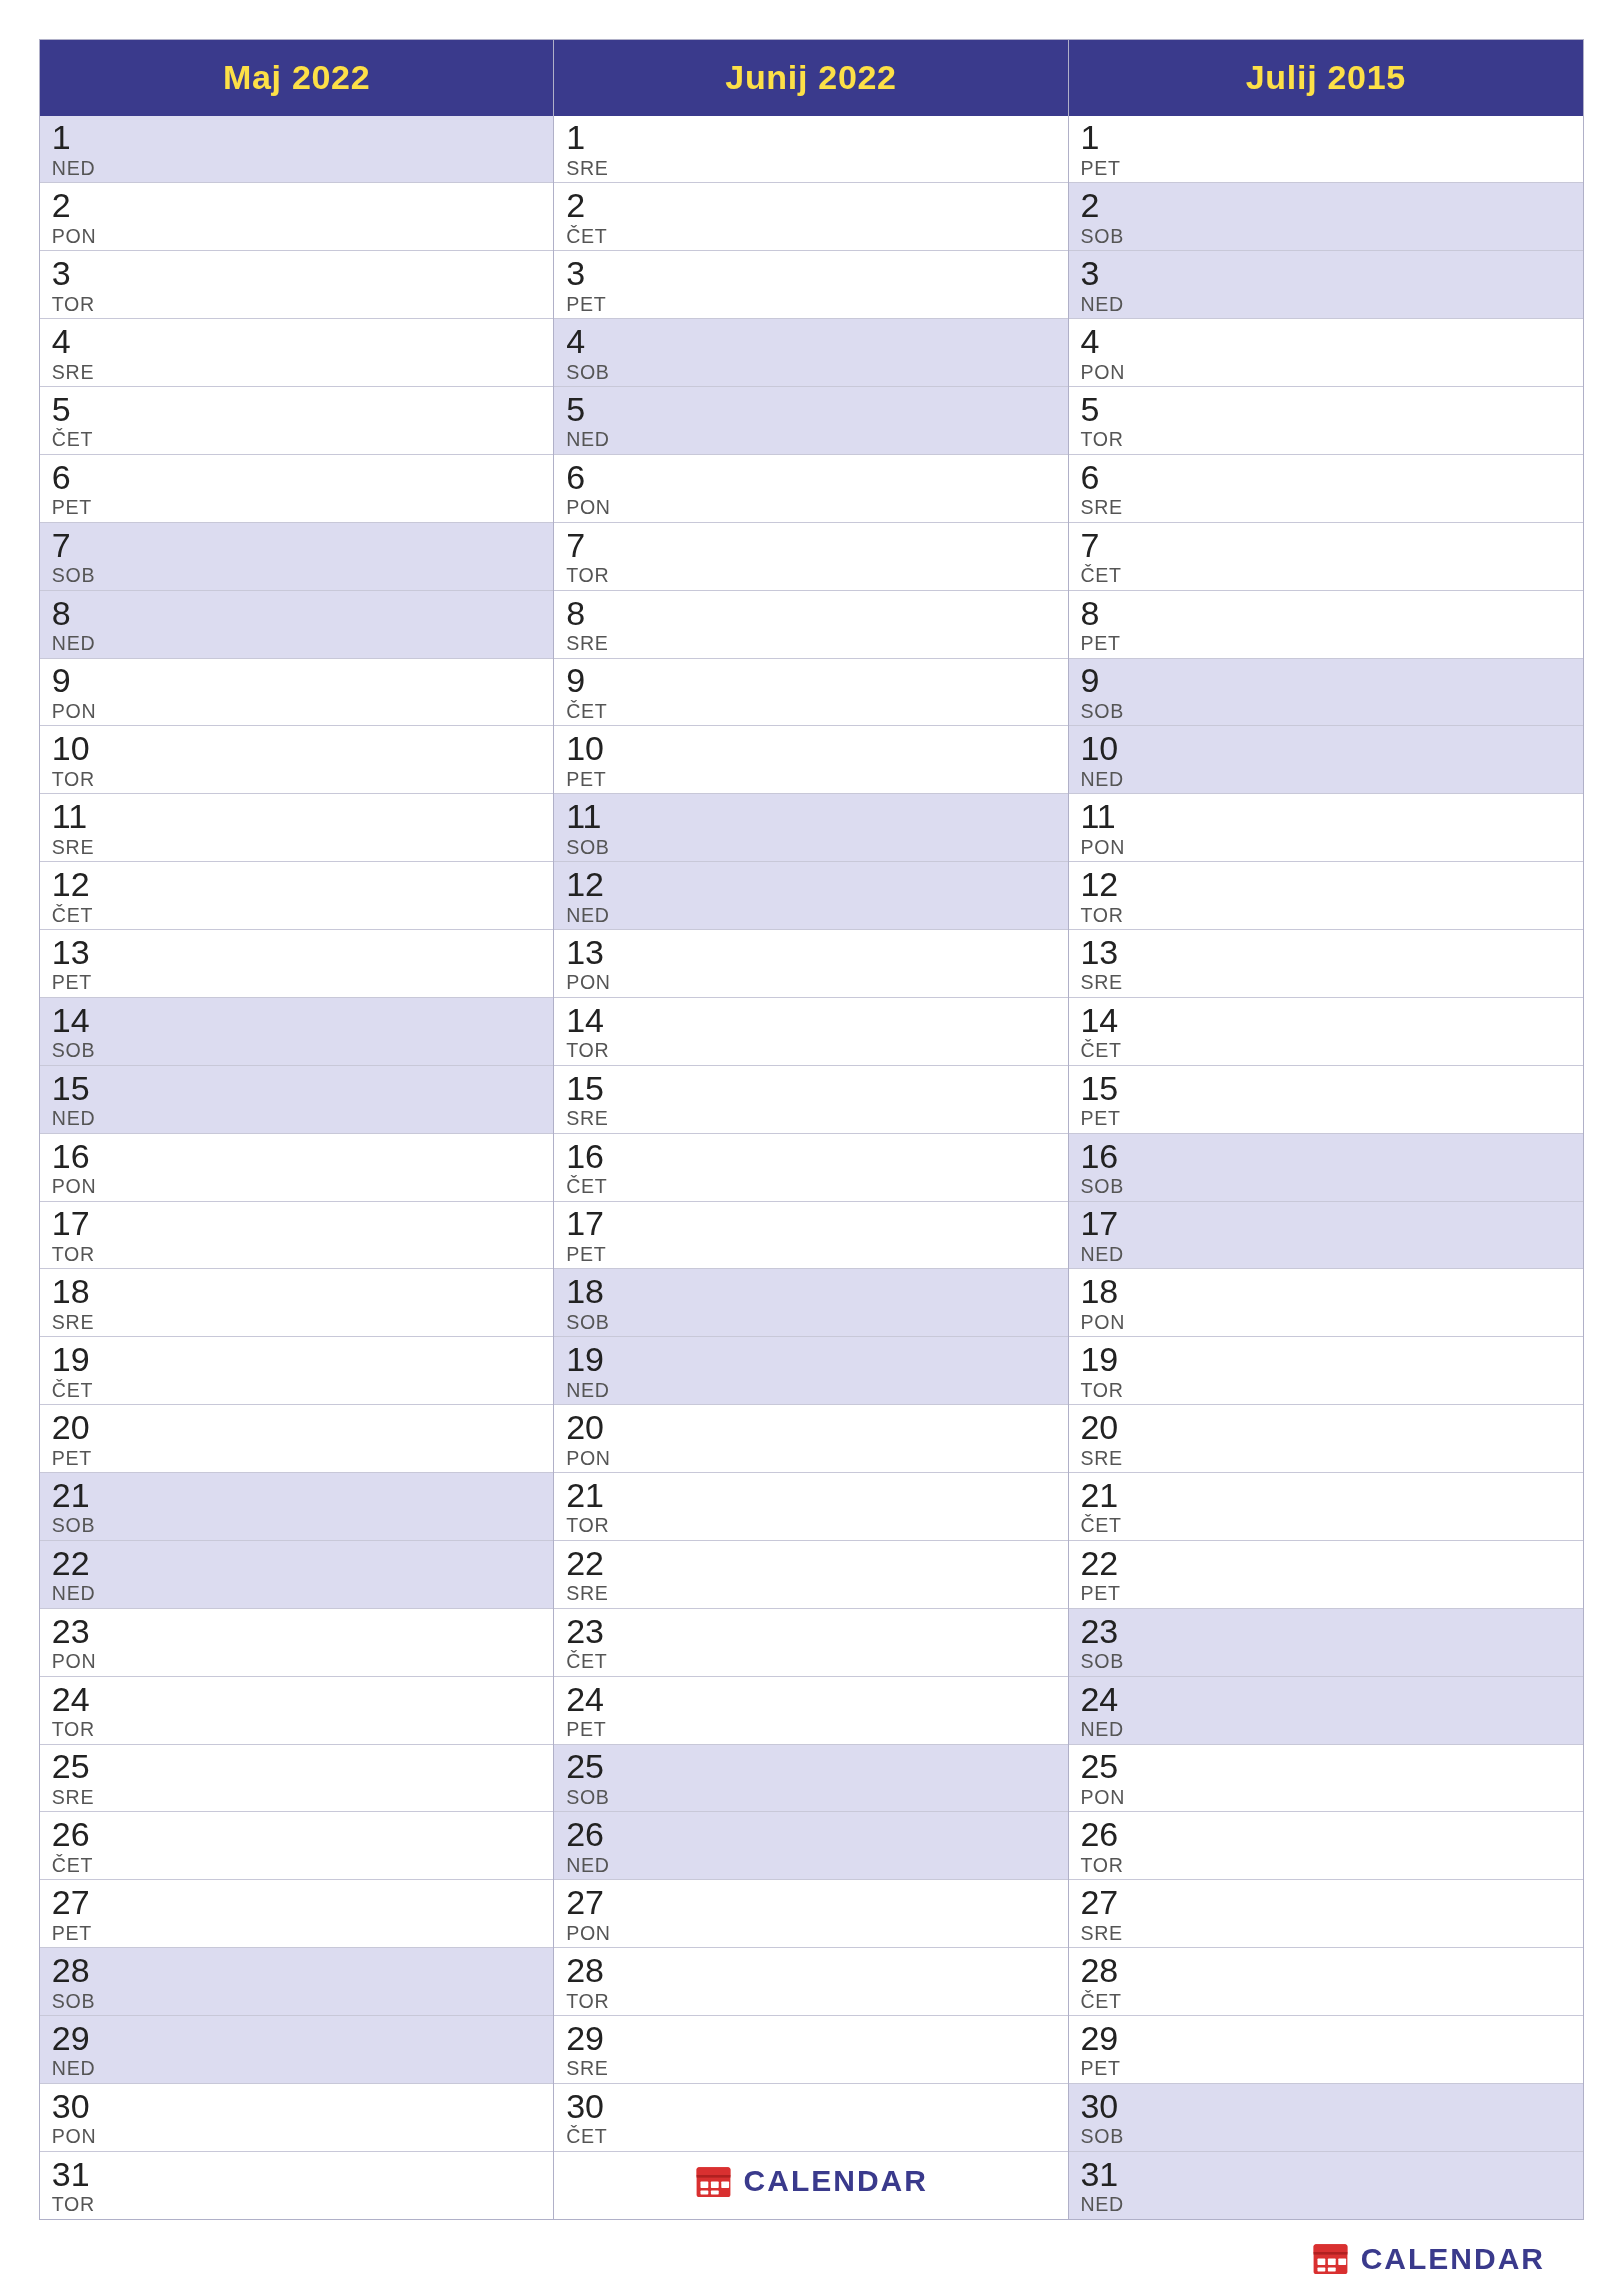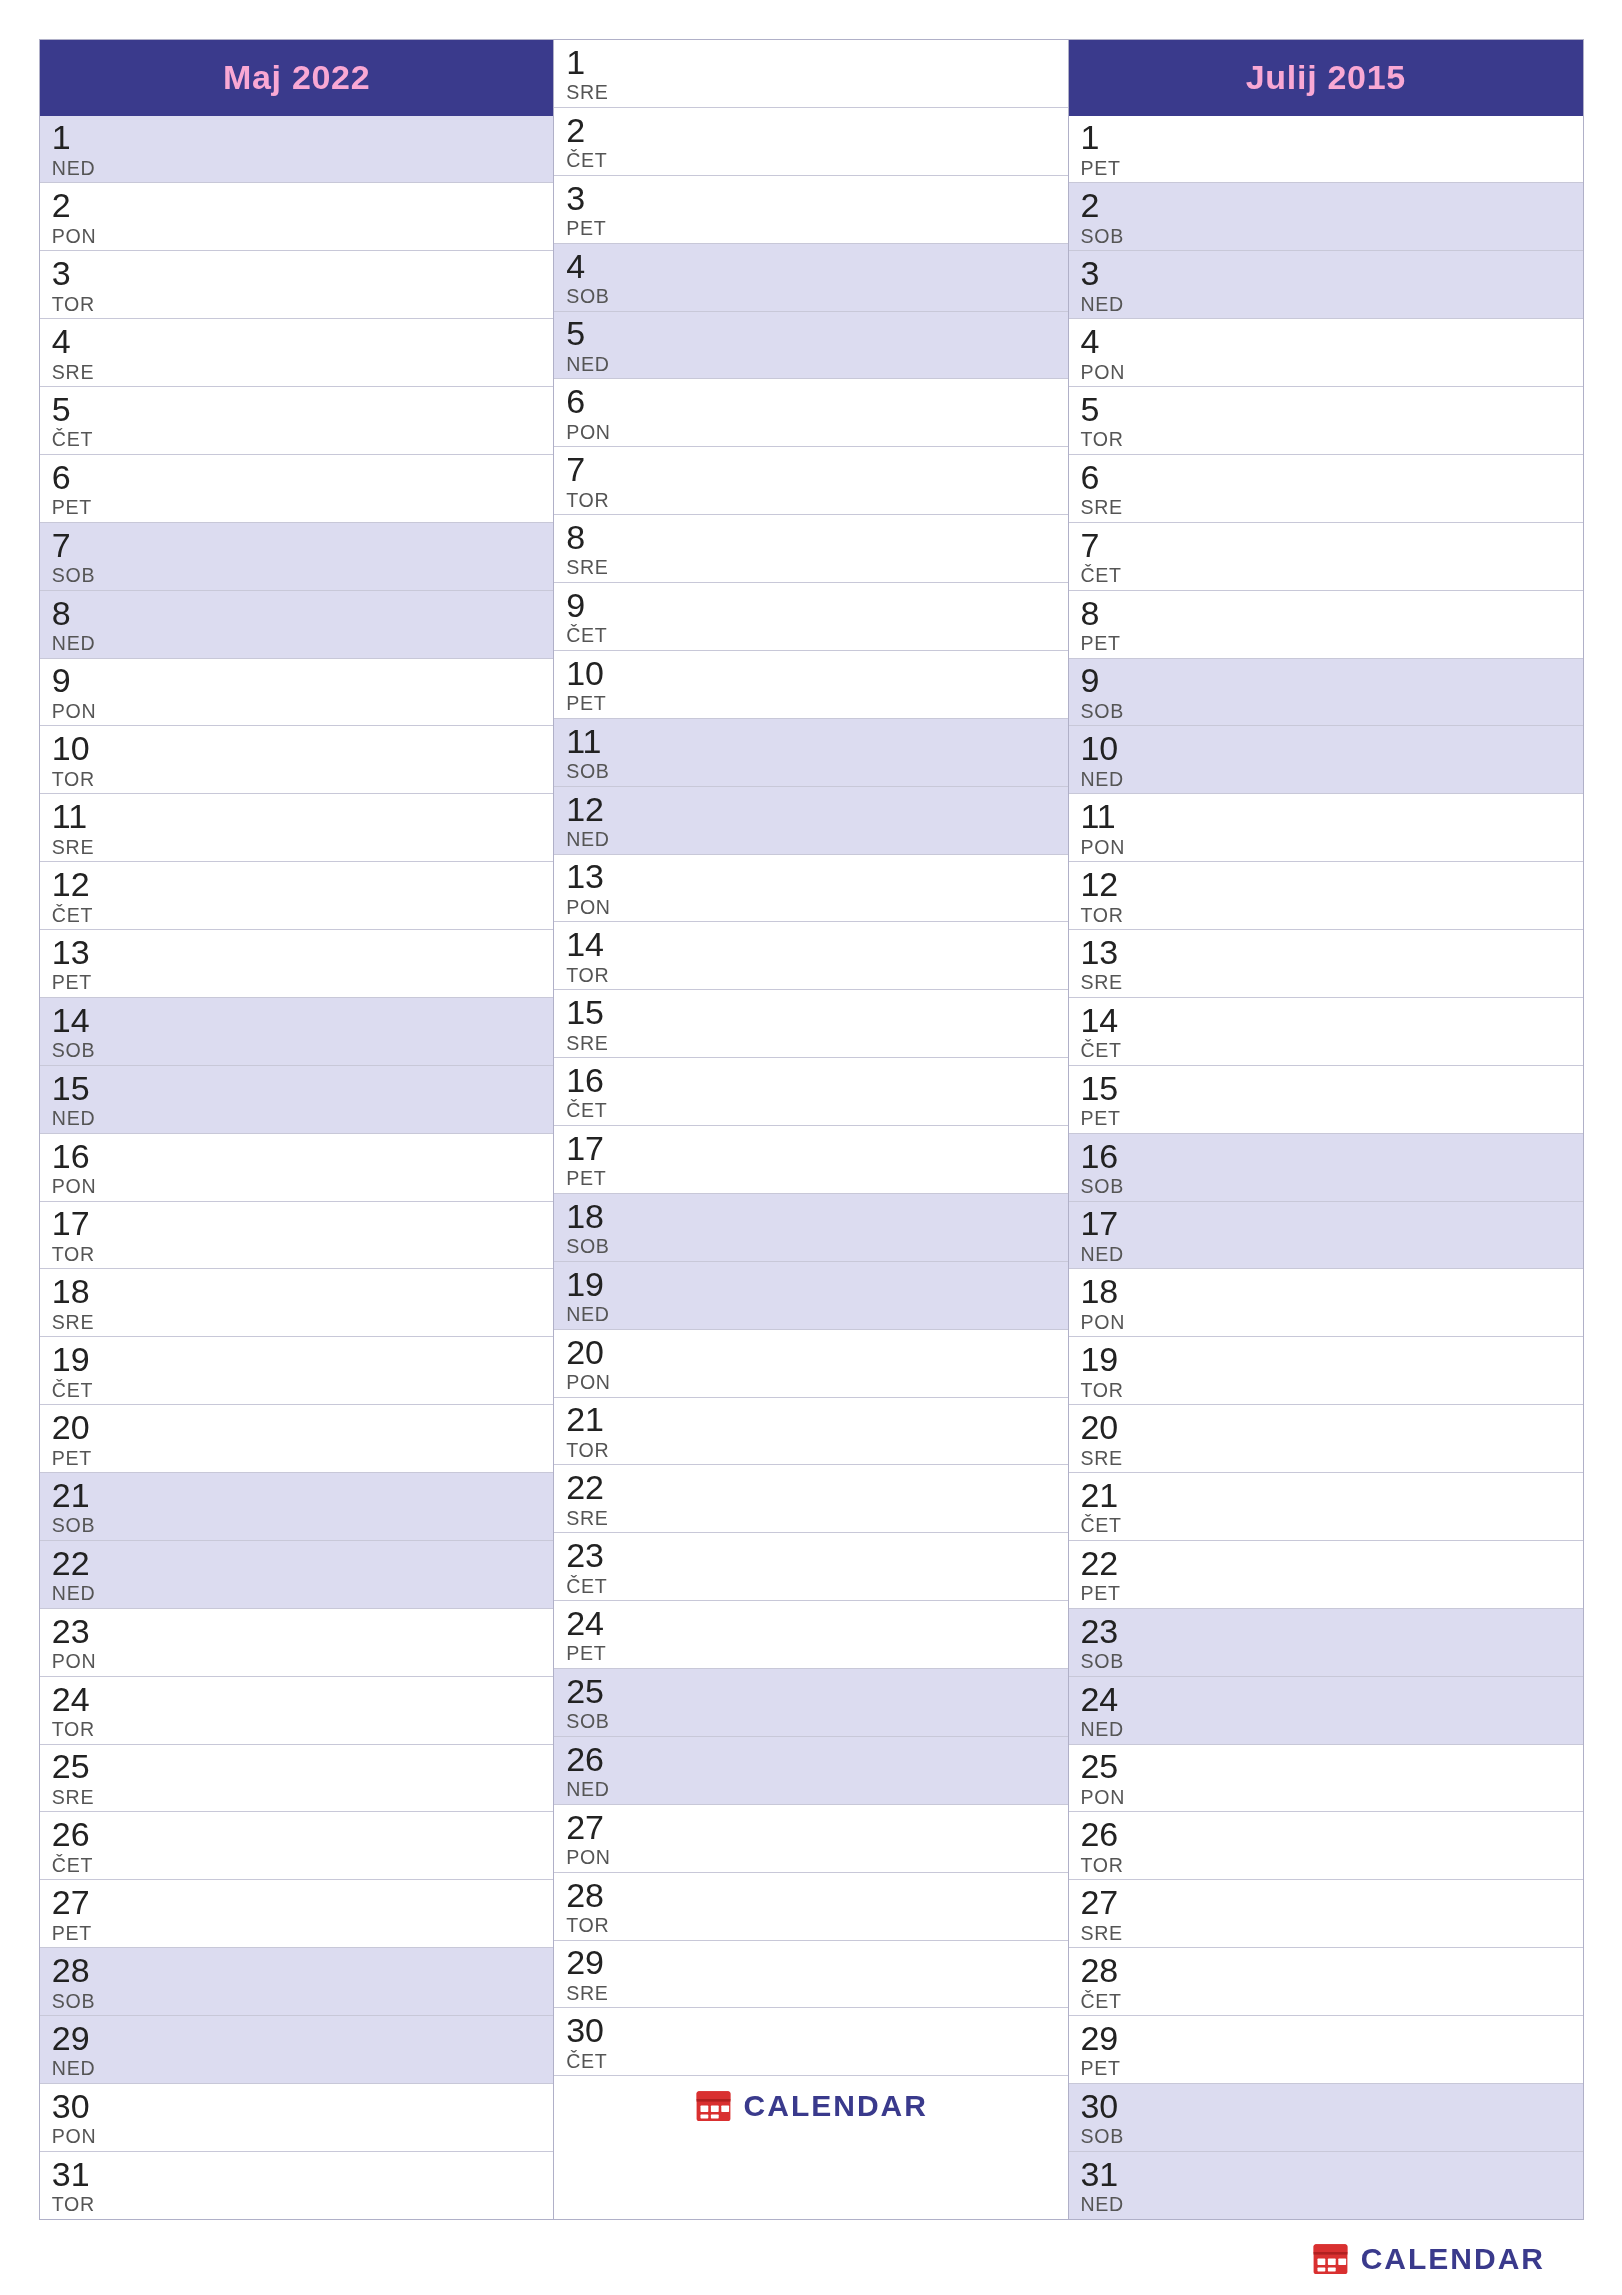--- a/index.html
+++ b/index.html
@@ -34,21 +34,21 @@
       display: flex;
       flex-direction: column;
       border-right: 1px solid #b0b0c8;
     }
     .month-column:last-child {
       border-right: none;
     }
 
     .month-header {
       background: #3a3a8c;
-      color: #f9a8d4;
+      color: #fde047;
       text-align: center;
       font-size: 34px;
       font-weight: bold;
       padding: 18.3px 6.5px;
       letter-spacing: 0.7px;
     }
 
     .day-row {
       display: flex;
       flex-direction: column;
@@ -242,20 +242,21 @@
         <div class="day-row weekday">
           <span class="day-number">30</span>
           <span class="day-name">PON</span>
         </div>
         <div class="day-row weekday">
           <span class="day-number">31</span>
           <span class="day-name">TOR</span>
         </div>
       </div>
       <div class="month-column">
+        <div class="month-header">Junij 2022</div>
         <div class="day-row weekday">
           <span class="day-number">1</span>
           <span class="day-name">SRE</span>
         </div>
         <div class="day-row weekday">
           <span class="day-number">2</span>
           <span class="day-name">ČET</span>
         </div>
         <div class="day-row weekday">
           <span class="day-number">3</span>

